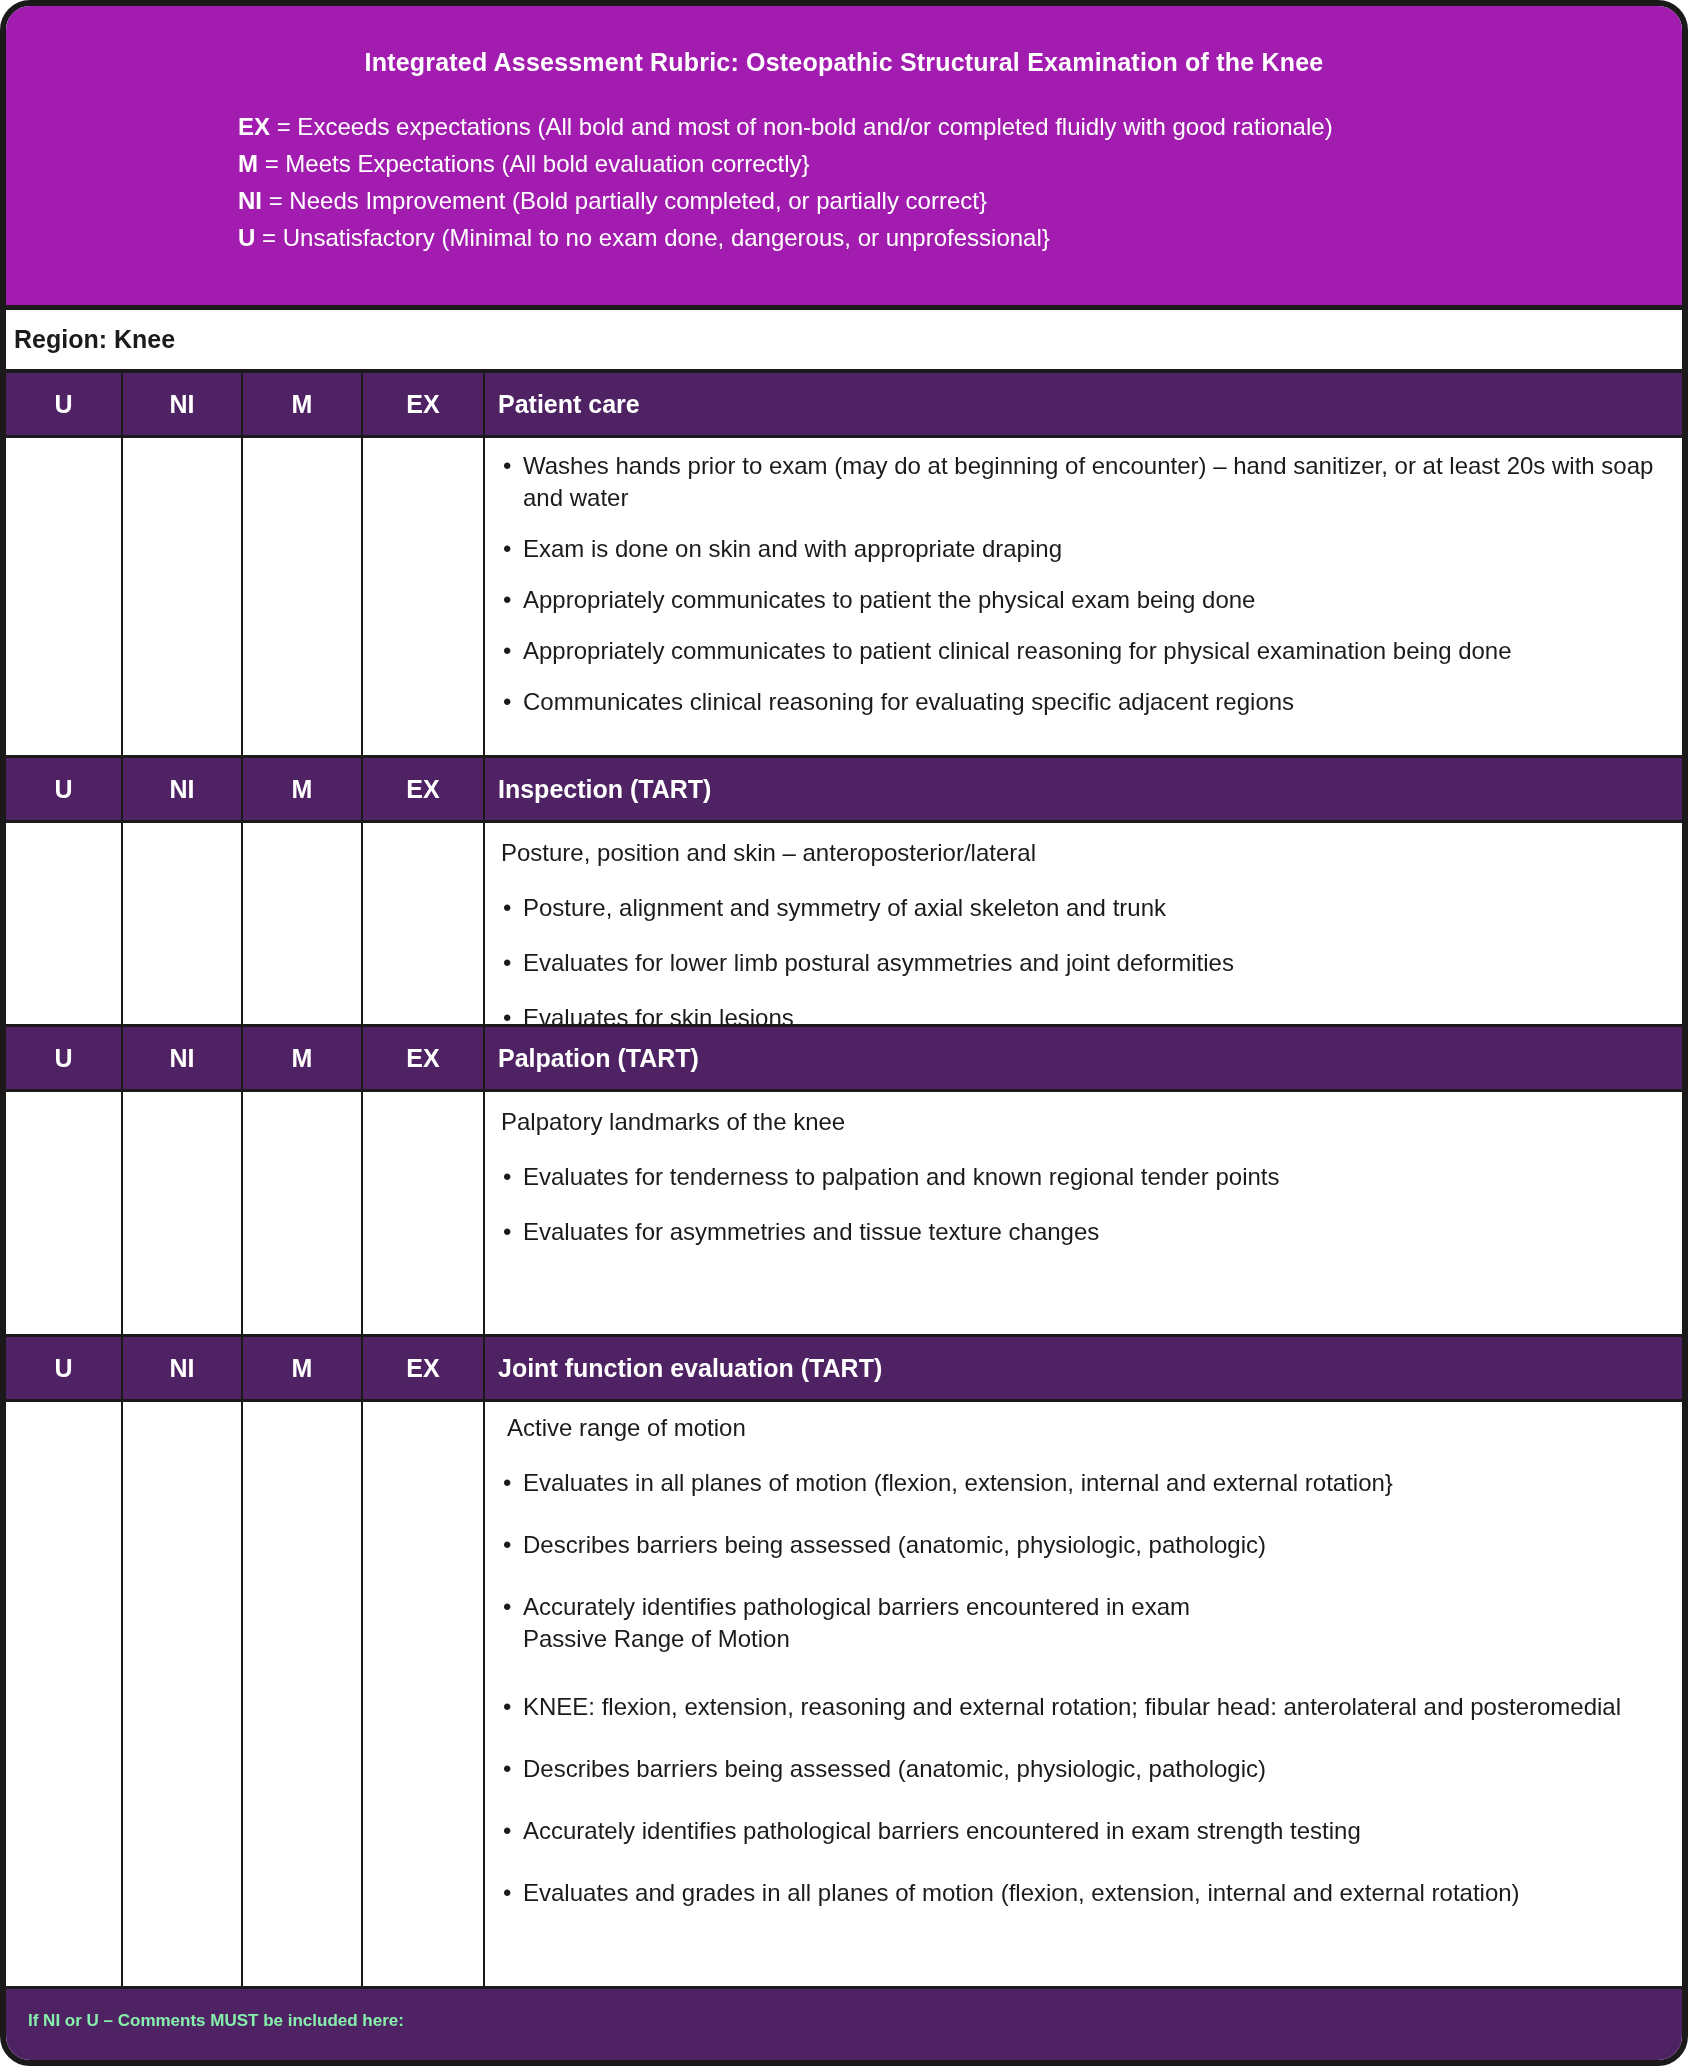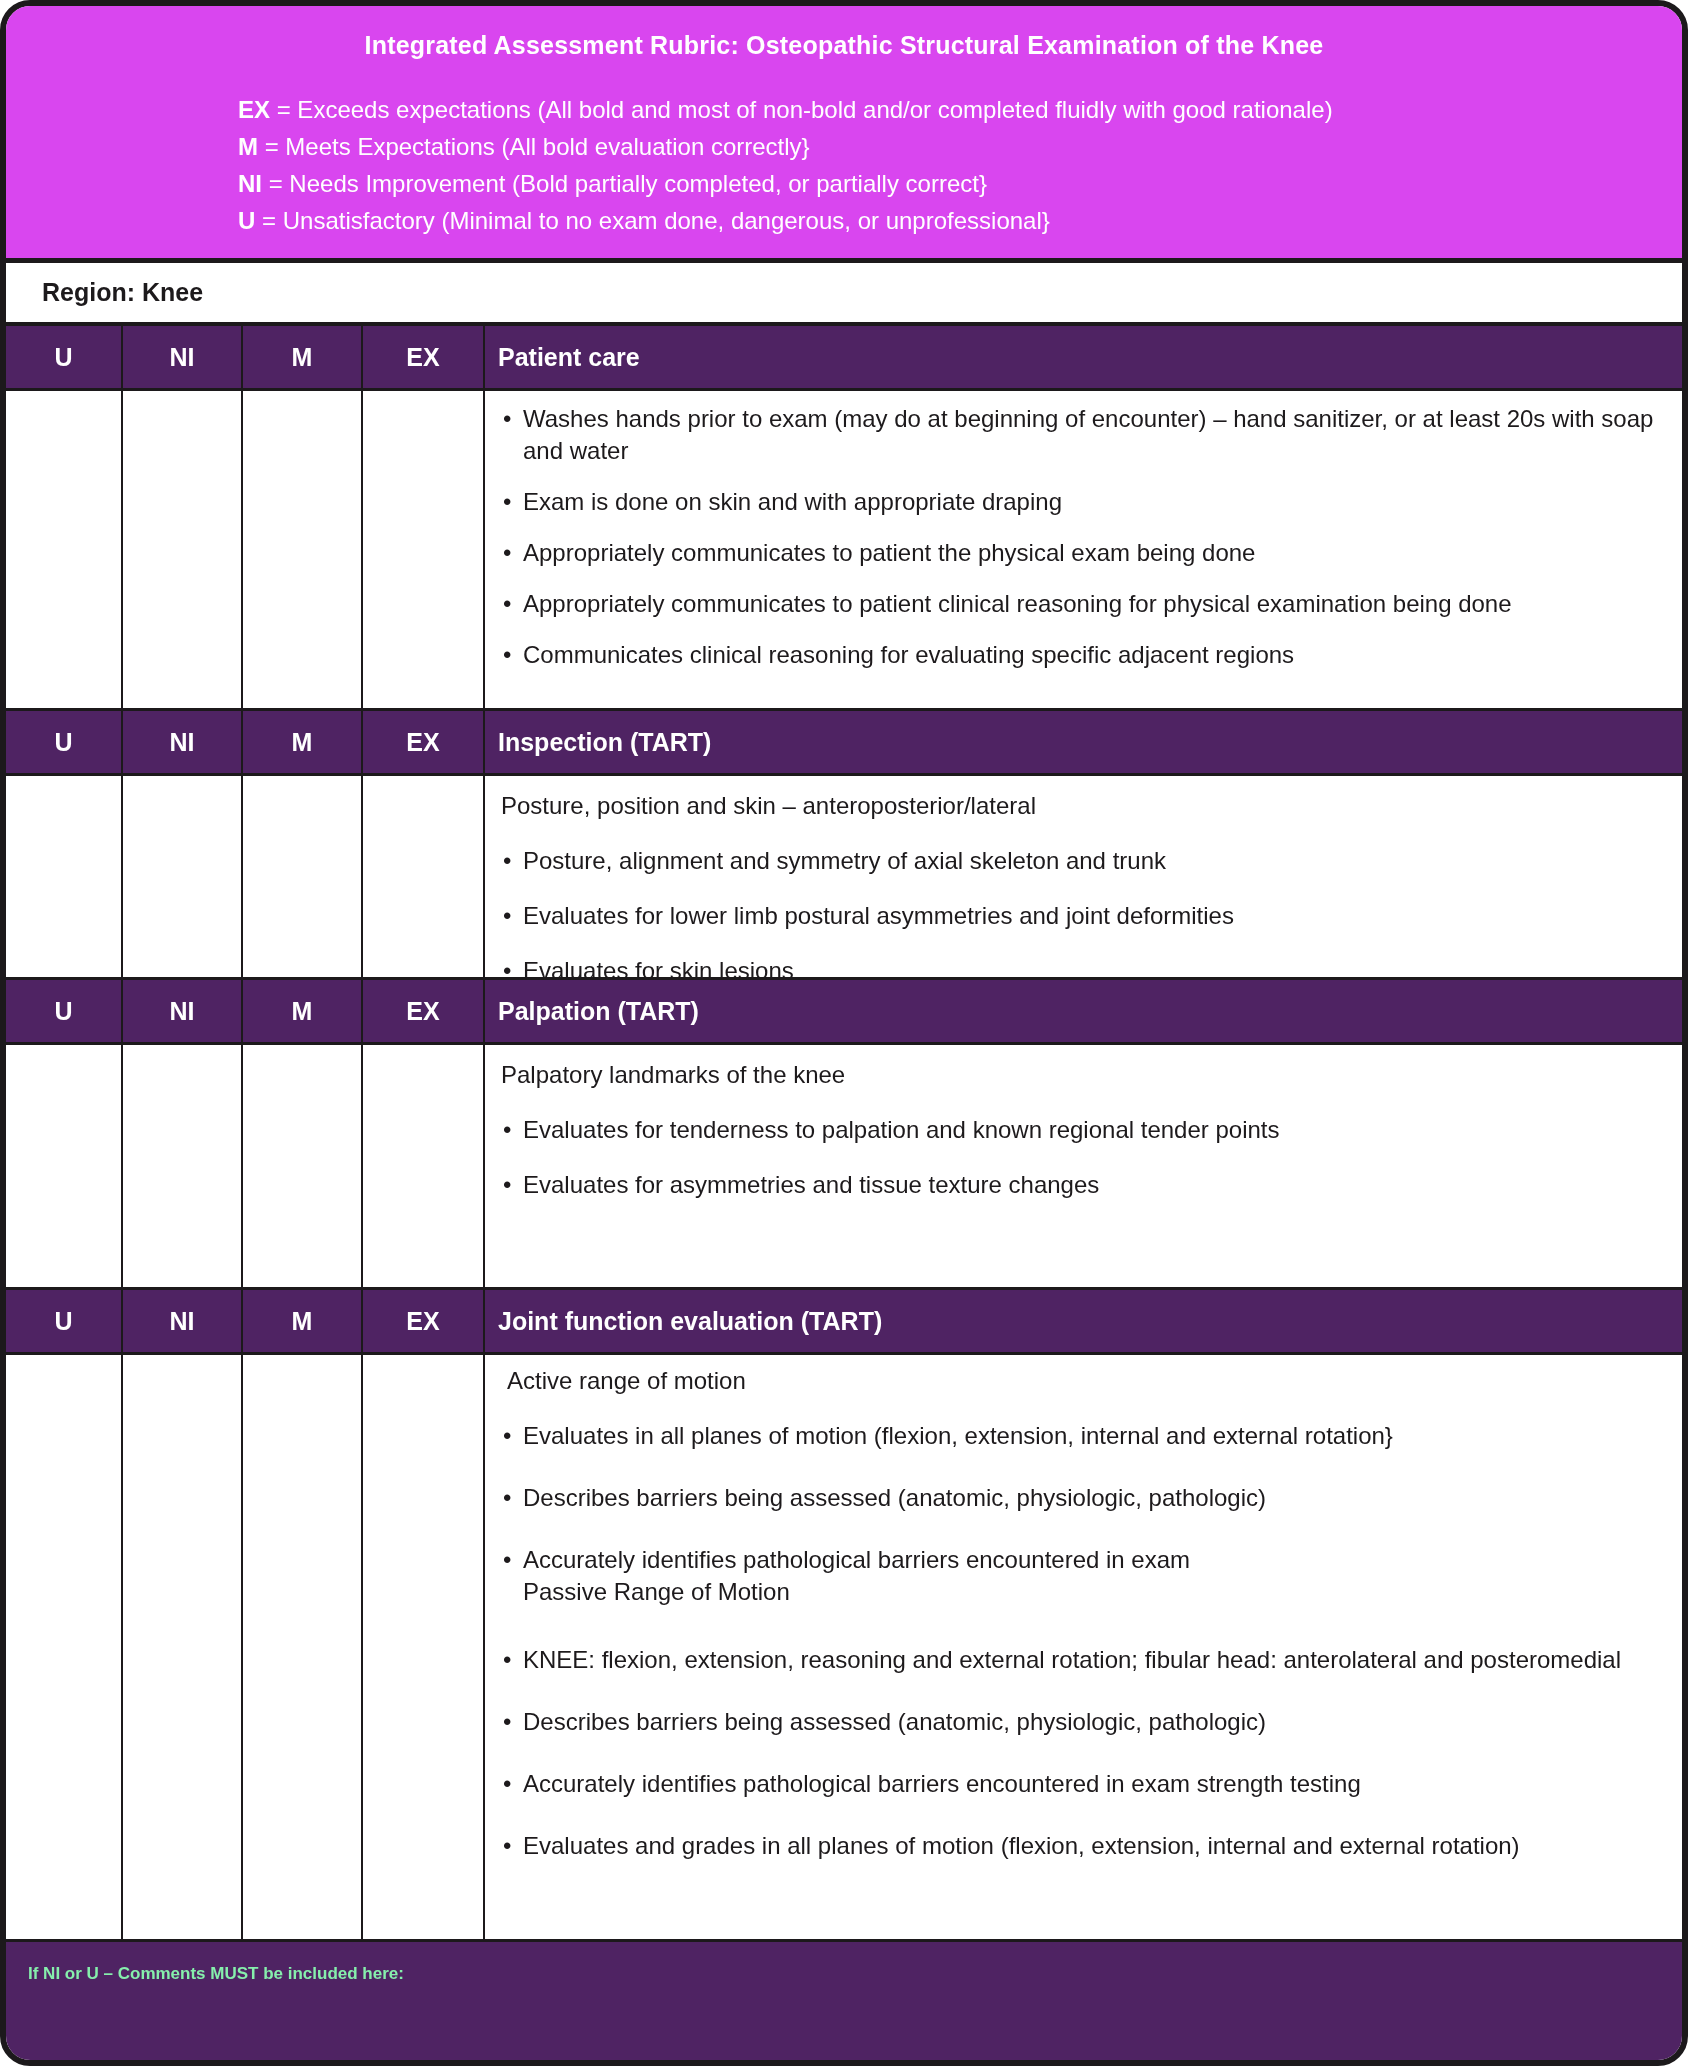--- a/index.html
+++ b/index.html
@@ -12,40 +12,40 @@
   .page {
     width: 1688px; height: 2066px;
     border: 6px solid #1c191b;
     border-radius: 30px;
     overflow: hidden;
     display: flex; flex-direction: column;
     background: #ffffff;
   }
   
   .title-block {
-    flex: none; height: 257px;
-    background: #d946ef;
+    flex: none; height: 304px;
+    background: #a21caf;
     border-bottom: 5px solid #1c191b;
-    padding-top: 25px;
+    padding-top: 42px;
     color: #ffffff;
   }
   .doc-title {
     text-align: center;
     font-size: 25px; font-weight: bold;
     letter-spacing: 0.2px;
   }
   .legend { margin: 31px 0 8px 232px; }
   .legend-line { font-size: 24px; line-height: 37px; }
   .legend-line b { font-weight: bold; }
   
   .region-row {
     flex: none; height: 63px;
     border-bottom: 4px solid #1c191b;
     display: flex; align-items: center;
-    padding-left: 36px;
+    padding-left: 8px;
     font-size: 25px; font-weight: bold;
     background: #ffffff;
   }
   
   .grid {
     display: grid;
     grid-template-columns: 117px 120px 120px 122px 1fr;
   }
   .score-header {
     flex: none; height: 65px;

